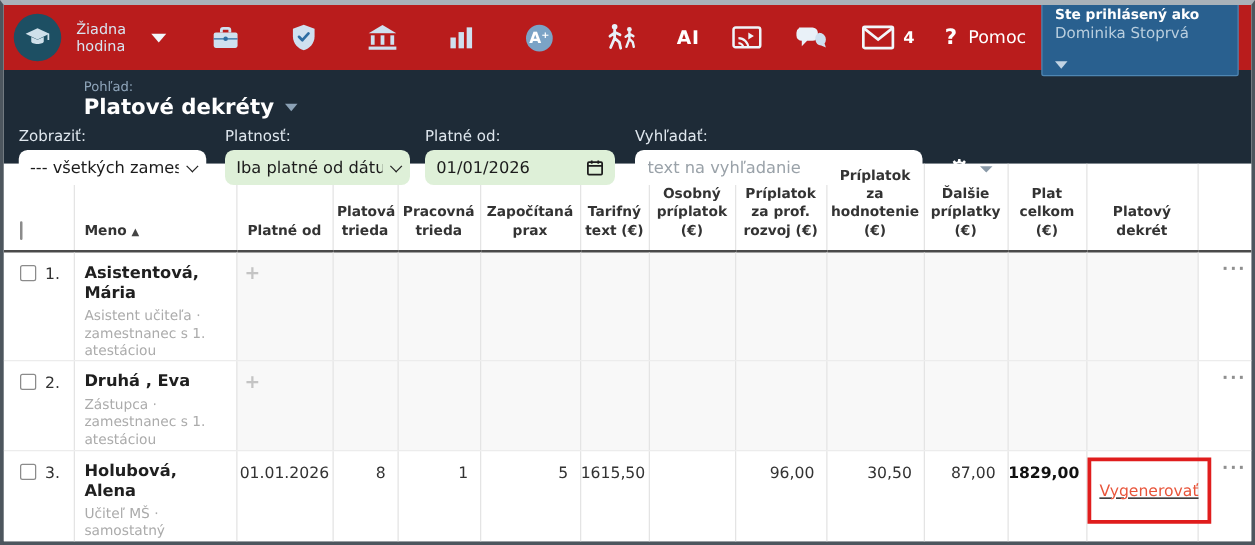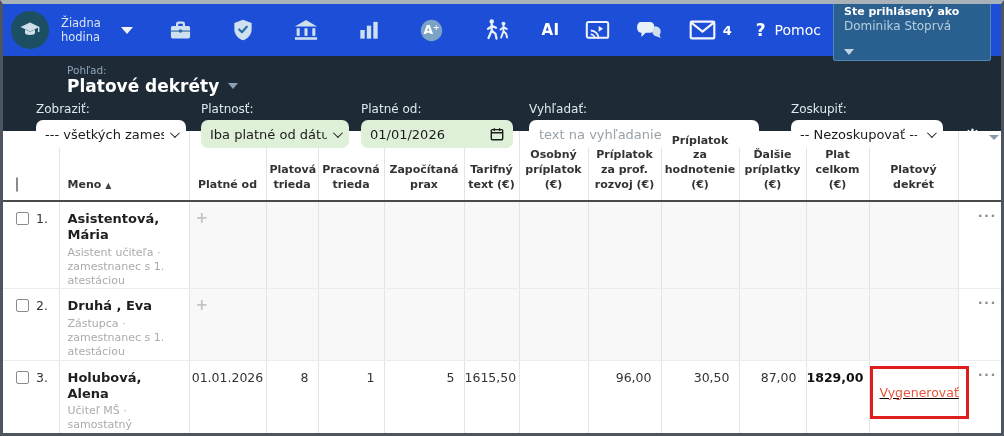--- a/index.html
+++ b/index.html
@@ -1,21 +1,21 @@
 <!DOCTYPE html>
 <html><head>
 <meta charset="utf-8">
 <style>
   * { margin:0; padding:0; box-sizing:border-box; }
   body { font-family:"DejaVu Sans","Liberation Sans",sans-serif; background:#c8cdd2; }
   .screen { width:1004px; height:436px; background:#fff; overflow:hidden;
             border:3px solid #4d565e; border-top:4px solid #a9b2b9; position:relative; }
 
   
-  .topbar { height:52px; background:#1d4ed8; display:flex; align-items:center; padding:0 10px 0 8px; }
+  .topbar { height:52px; background:#b91c1c; display:flex; align-items:center; padding:0 10px 0 8px; }
   .logo { width:38px; height:38px; border-radius:50%; background:#1d4f63; display:flex; align-items:center; justify-content:center; flex:0 0 auto; cursor:pointer; }
   .lesson { display:flex; align-items:center; gap:8px; margin-left:12px; cursor:pointer; }
   .lesson-text { color:#d8e5f1; font-size:11.5px; line-height:1.25; width:52px; }
   .caret { width:0; height:0; border-left:6px solid transparent; border-right:6px solid transparent; border-top:7px solid #f2f6fa; }
   .nav-icons { display:flex; align-items:center; gap:36px; margin-left:34px; }
   .nav-btn { cursor:pointer; display:flex; align-items:center; }
   .spacer { flex:1; }
   .right-icons { display:flex; align-items:center; gap:24px; margin-right:12px; }
   .ai { color:#fff; font-weight:bold; font-size:15px; letter-spacing:.5px; cursor:pointer; }
   .mail-wrap { display:flex; align-items:center; gap:7px; cursor:pointer; }
@@ -30,21 +30,21 @@
   .signed-label { color:#fff; font-weight:bold; font-size:11px; }
   .user-name { color:#b9cede; font-size:12px; }
 
   
   .panel { height:75px; background:#1e2b37; padding:8px 0 0 0; }
   .viewrow { padding-left:64px; cursor:pointer; }
   .view-label { color:#8fa5ba; font-size:10.5px; }
   .view-title-row { display:flex; align-items:center; gap:9px; }
   .view-title { color:#fff; font-weight:bold; font-size:17px; }
   .view-title-row .caret { border-top-color:#8ba1b5; border-left-width:5px; border-right-width:5px; border-top-width:6px; }
-  .filters { display:flex; align-items:flex-end; padding-left:33px; margin-top:6px; }
+  .filters { display:flex; align-items:center; padding-left:12px; margin-top:6px; }
   .fgroup { display:flex; flex-direction:column; gap:4px; }
   .flabel { color:#dfe7ee; font-size:12px; }
   .field { height:28px; border-radius:7px; font-size:13px; color:#1c1c1c; display:flex; align-items:center; padding:0 9px; cursor:pointer; background:#fff; }
   .field.green { background:#def0d8; }
   .sel { justify-content:space-between; gap:6px; }
   .sel .val { white-space:nowrap; overflow:hidden; }
   .chev { width:7px; height:7px; border-right:1.6px solid #222; border-bottom:1.6px solid #222; transform:rotate(45deg) translateY(-2px); flex:0 0 auto; }
   .search-input { height:28px; border-radius:7px; border:none; outline:none; font-size:13px; padding:0 10px; width:230px; font-family:inherit; color:#222; }
   .search-input::placeholder { color:#9aa2a9; }
   .gearwrap { display:flex; align-items:center; gap:7px; margin-left:20px; margin-top:20px; cursor:pointer; }
@@ -236,27 +236,20 @@
             <svg width="14" height="14" viewBox="0 0 16 16" fill="none" stroke="#1c1c1c" stroke-width="1.6">
                 <rect x="1.5" y="3" width="13" height="11.5" rx="1"></rect>
                 <path d="M1.5 6.5h13M5 1.5v3M11 1.5v3"></path>
               </svg>
           </span>
         </div>
       </div>
       <div class="fgroup" style="margin-left:16px;">
         <div class="flabel">Vyhľadať:</div>
         <input class="search-input" type="text" placeholder="text na vyhľadanie" style="">
-      </div>
-      <div class="fgroup" style="width:152px; margin-left:32px;">
-        <div class="flabel">Zoskupiť:</div>
-        <div class="field sel" style="justify-content:center; gap:10px;">
-          <span class="val">-- Nezoskupovať --</span>
-          <span class="chev"></span>
-        </div>
       </div>
       <div class="gearwrap">
         <span class="gear">⚙</span>
         <span class="caret"></span>
       </div>
     </div>
   </div>
 
   <table>
     <colgroup>

